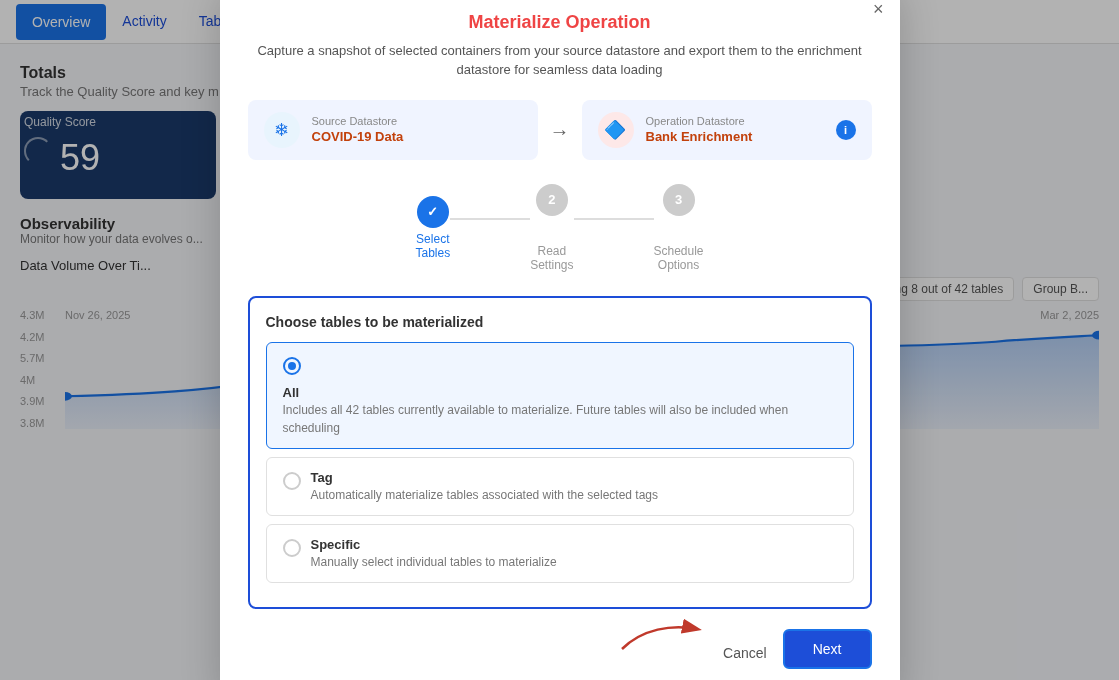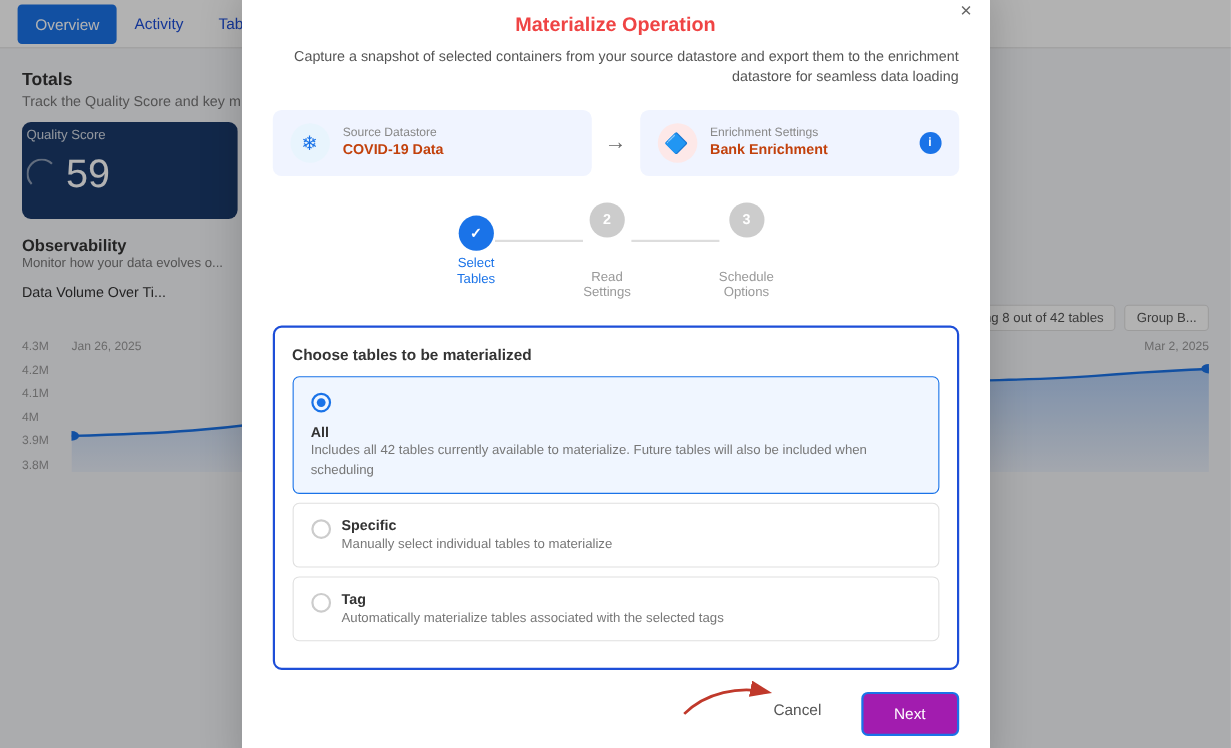--- a/index.html
+++ b/index.html
@@ -15,21 +15,21 @@
 
     
     .content-area { padding: 20px; }
     .totals-section { margin-bottom: 16px; }
     .totals-title { font-size: 16px; font-weight: 600; color: #333; }
     .totals-subtitle { font-size: 13px; color: #777; margin-top: 2px; }
 
     .metrics-row { display: flex; gap: 16px; margin-top: 12px; }
     .quality-card { background: #1a3a6b; color: #fff; border-radius: 8px; padding: 4px; width: 196px; }
     .quality-label { font-size: 12px; color: rgba(255,255,255,0.8); margin-bottom: 8px; }
-    .quality-value { font-size: 36px; font-weight: 300; display: flex; align-items: center; gap: 8px; }
+    .quality-value { font-size: 36px; font-weight: 300; display: flex; gap: 8px; }
     .quality-icon { width: 28px; height: 28px; border: 2px solid rgba(255,255,255,0.5); border-radius: 50%; border-right-color: transparent; border-bottom-color: transparent; }
 
     .active-checks-card { background: #fff; border-radius: 8px; padding: 16px; width: 180px; border: 1px solid #e0e0e0; }
     .ac-label { font-size: 12px; color: #777; }
     .ac-value { font-size: 28px; font-weight: 600; color: #333; margin-top: 4px; }
     .ac-icon { color: #1a73e8; font-size: 18px; }
 
     
     .observability-section { margin-top: 16px; }
     .obs-title { font-size: 15px; font-weight: 600; color: #333; }
@@ -40,21 +40,21 @@
     .chart-line { position: absolute; left: 45px; right: 0; top: 0; bottom: 0; }
     .x-labels { display: flex; justify-content: space-between; padding-left: 45px; font-size: 11px; color: #999; margin-top: 4px; }
 
     
     .overlay { position: absolute; top: 0; left: 0; width: 100%; height: 100%; background: rgba(0,0,0,0.3); z-index: 100; display: flex; align-items: center; justify-content: center; }
 
     
     .modal { background: #fff; border-radius: 12px; width: 680px; max-width: 90%; box-shadow: 0 8px 40px rgba(0,0,0,0.2); position: relative; padding: 28px; }
     .modal-close { position: absolute; top: 16px; right: 16px; background: none; border: none; font-size: 18px; cursor: pointer; color: #666; line-height: 1; }
     .modal-title { text-align: center; font-size: 18px; font-weight: 600; color: #ef4444; margin-bottom: 8px; }
-    .modal-desc { text-align: right; font-size: 13px; color: #555; margin-bottom: 20px; line-height: 1.5; }
+    .modal-desc { text-align: center; font-size: 13px; color: #555; margin-bottom: 20px; line-height: 1.5; }
 
     
     .datastore-row { display: flex; align-items: center; gap: 12px; margin-bottom: 24px; }
     .datastore-box { flex: 1; background: #f0f4ff; border-radius: 8px; padding: 12px 16px; display: flex; align-items: center; gap: 12px; }
     .ds-icon { width: 36px; height: 36px; border-radius: 50%; display: flex; align-items: center; justify-content: center; font-size: 18px; }
     .ds-icon.source { background: #e8f4fd; color: #1a73e8; }
     .ds-icon.enrichment { background: #fde8e8; color: #c0392b; }
     .ds-info label { font-size: 11px; color: #888; display: block; }
     .ds-info span { font-size: 13px; font-weight: 600; color: #c2410c; }
     .arrow-connector { font-size: 20px; color: #666; }
@@ -75,23 +75,23 @@
     .choose-title { font-size: 14px; font-weight: 600; color: #333; margin-bottom: 12px; }
     .option-item { border: 1px solid #e0e0e0; border-radius: 6px; padding: 12px 16px; margin-bottom: 8px; display: flex; align-items: flex-start; gap: 10px; cursor: pointer; }
     .option-item.selected { border: 1.5px solid #1a73e8; background: #f0f6ff; flex-direction: column; }
     .radio-btn { width: 18px; height: 18px; border-radius: 50%; border: 2px solid #ccc; display: flex; align-items: center; justify-content: center; flex-shrink: 0; margin-top: 2px; }
     .radio-btn.checked { border-color: #1a73e8; }
     .radio-dot { width: 8px; height: 8px; border-radius: 50%; background: #1a73e8; }
     .option-text label { font-size: 13px; font-weight: 600; color: #333; display: block; }
     .option-text span { font-size: 12px; color: #777; }
 
     
-    .modal-footer { display: flex; justify-content: flex-end; align-items: flex-start; gap: 20px; position: relative; }
+    .modal-footer { display: flex; justify-content: flex-end; align-items: flex-end; gap: 0; position: relative; }
     .cancel-btn { background: none; border: none; font-size: 14px; color: #555; cursor: pointer; padding: 8px 16px; }
-    .next-btn { background: #a21caf; color: #fff; border: none; border-radius: 6px; padding: 10px 28px; font-size: 14px; font-weight: 500; cursor: pointer; border: 2px solid #1a73e8; }
+    .next-btn { background: #1d4ed8; color: #fff; border: none; border-radius: 6px; padding: 10px 28px; font-size: 14px; font-weight: 500; cursor: pointer; border: 2px solid #1a73e8; }
 
     
     .tracking-badge { background: #fff; border: 1px solid #e0e0e0; border-radius: 4px; padding: 4px 10px; font-size: 12px; color: #555; }
   </style>
 </head>
 <body>
 
 <div class="bg-page">
 
   <div class="top-nav">
@@ -127,41 +127,41 @@
       <div class="obs-subtitle">Monitor how your data evolves o...</div>
       <div class="data-volume">Data Volume Over Ti...</div>
       <div style="display:flex;justify-content:flex-end;gap:8px;margin-top:4px;">
         <span class="tracking-badge">Tracking 8 out of 42 tables</span>
         <span class="tracking-badge">Group B...</span>
       </div>
       <div class="chart-area">
         <div class="y-labels">
           <span>4.3M</span>
           <span>4.2M</span>
-          <span>4.1M</span>
+          <span>5.7M</span>
           <span>4M</span>
           <span>3.9M</span>
           <span>3.8M</span>
         </div>
         <div class="chart-line">
           <svg width="100%" height="100%" viewBox="0 0 600 110" preserveAspectRatio="none">
             <defs>
               <linearGradient id="grad" x1="0" y1="0" x2="0" y2="1">
                 <stop offset="0%" stop-color="#1a73e8" stop-opacity="0.3"></stop>
                 <stop offset="100%" stop-color="#1a73e8" stop-opacity="0.05"></stop>
               </linearGradient>
             </defs>
             <path d="M0,80 C50,78 80,75 120,65 C160,55 180,50 220,52 C260,54 280,60 320,58 C360,56 380,48 420,40 C460,32 500,35 540,30 C570,26 590,25 600,24 L600,110 L0,110 Z" fill="url(#grad)"></path>
             <path d="M0,80 C50,78 80,75 120,65 C160,55 180,50 220,52 C260,54 280,60 320,58 C360,56 380,48 420,40 C460,32 500,35 540,30 C570,26 590,25 600,24" fill="none" stroke="#1a73e8" stroke-width="2"></path>
             <circle cx="0" cy="80" r="4" fill="#1a73e8"></circle>
             <circle cx="600" cy="24" r="4" fill="#1a73e8"></circle>
           </svg>
         </div>
         <div class="x-labels">
-          <span>Jan 26, 2025</span>
+          <span>Nov 26, 2025</span>
           <span>Mar 2, 2025</span>
         </div>
       </div>
     </div>
   </div>
 </div>
 
 <div class="overlay">
   <div class="modal">
     <button class="modal-close">×</button>
@@ -173,21 +173,21 @@
         <div class="ds-icon source">❄</div>
         <div class="ds-info">
           <label>Source Datastore</label>
           <span>COVID-19 Data</span>
         </div>
       </div>
       <div class="arrow-connector">→</div>
       <div class="datastore-box">
         <div class="ds-icon enrichment">🔷</div>
         <div class="ds-info">
-          <label>Enrichment Settings</label>
+          <label>Operation Datastore</label>
           <span>Bank Enrichment</span>
         </div>
         <div class="info-badge">i</div>
       </div>
     </div>
 
     <div class="steps-row">
       <div class="step">
         <div class="step-circle active">✓</div>
         <div class="step-label">Select<br>Tables</div>
@@ -207,36 +207,36 @@
     <div class="choose-section">
       <div class="choose-title">Choose tables to be materialized</div>
 
       <div class="option-item selected">
         <div class="radio-btn checked">
           <div class="radio-dot"></div>
         </div>
         <div class="option-text">
           <label>All</label>
           <span>Includes all 42 tables currently available to materialize. Future tables will also be included when scheduling</span>
+        </div>
+      </div>
+
+      <div class="option-item">
+        <div class="radio-btn"></div>
+        <div class="option-text">
+          <label>Tag</label>
+          <span>Automatically materialize tables associated with the selected tags</span>
         </div>
       </div>
 
       <div class="option-item">
         <div class="radio-btn"></div>
         <div class="option-text">
           <label>Specific</label>
           <span>Manually select individual tables to materialize</span>
-        </div>
-      </div>
-
-      <div class="option-item">
-        <div class="radio-btn"></div>
-        <div class="option-text">
-          <label>Tag</label>
-          <span>Automatically materialize tables associated with the selected tags</span>
         </div>
       </div>
     </div>
 
     <div class="modal-footer">
 
       <svg style="position:absolute;bottom:10px;right:160px;width:100px;height:50px;overflow:visible;pointer-events:none;">
         <defs>
           <marker id="arrowhead" markerWidth="8" markerHeight="6" refX="6" refY="3" orient="auto">
             <polygon points="0 0, 8 3, 0 6" fill="#c0392b"></polygon>

